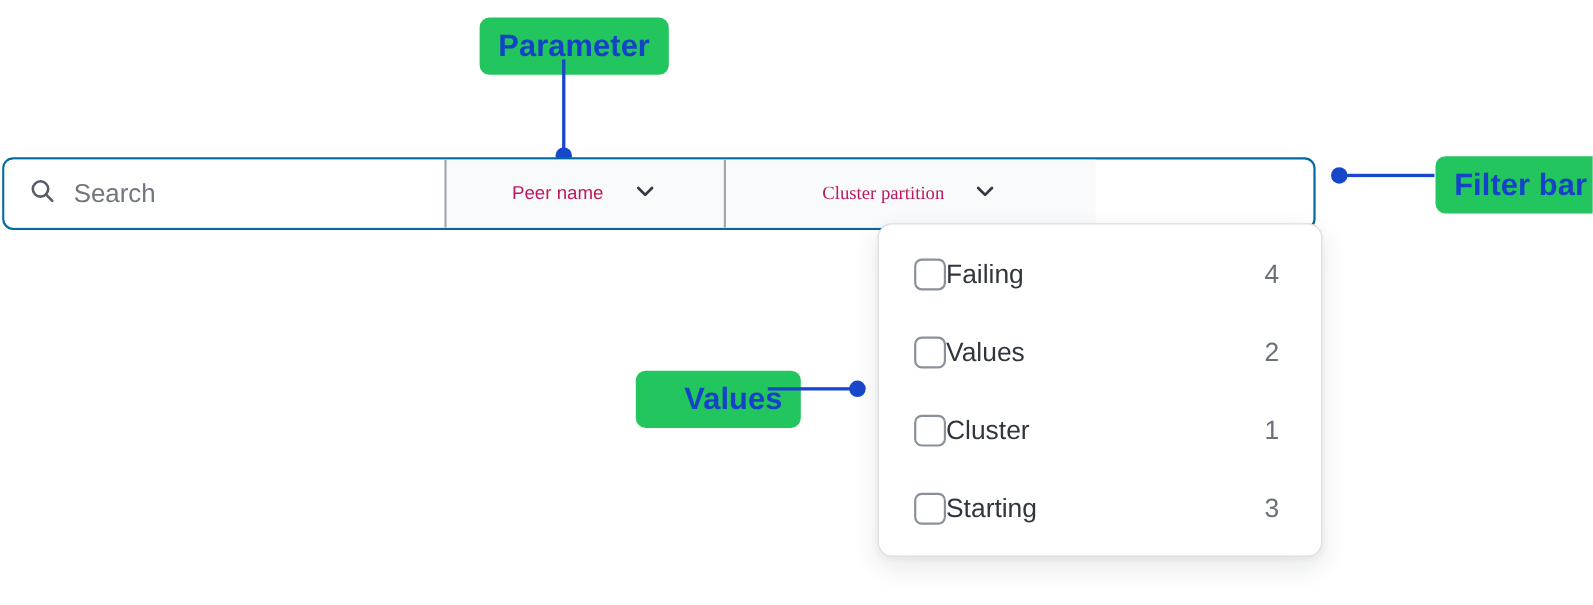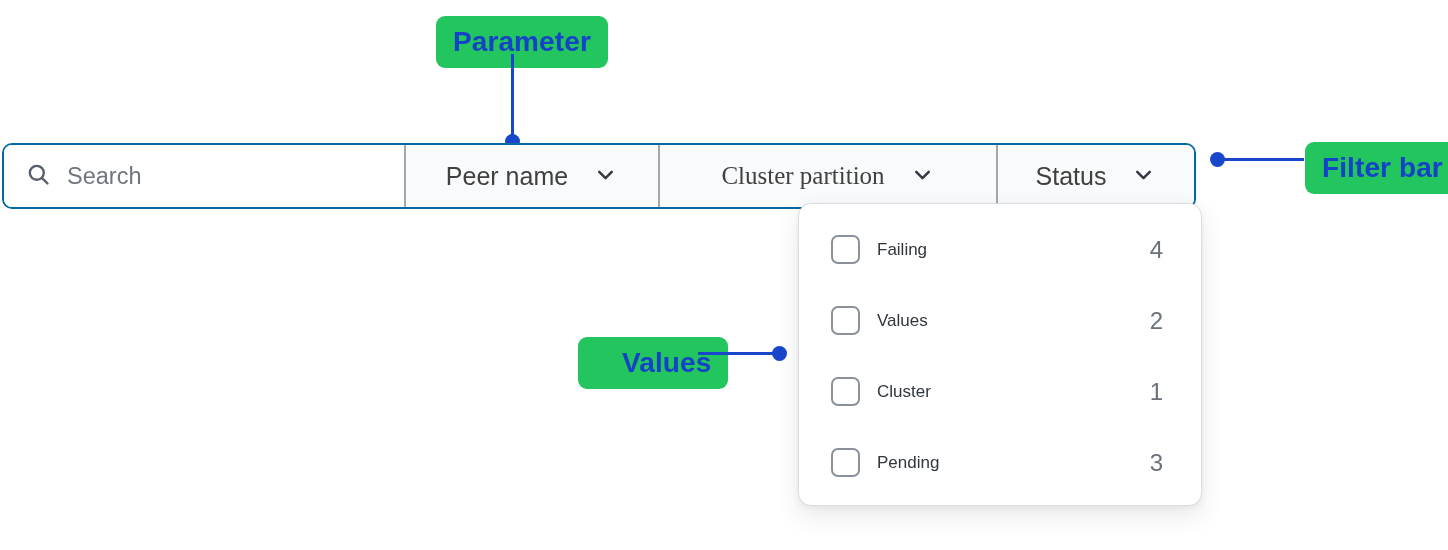--- a/index.html
+++ b/index.html
@@ -88,22 +88,22 @@
   .seg-dropdown {
     justify-content: center;
     gap: 25px;
     background: #f9fafb;
     cursor: pointer;
   }
   .seg-peer    { flex: 0 0 254px; }
   .seg-cluster { flex: 0 0 338px; font-family: Liberation Serif, serif; }
   .seg-status  { flex: 1 1 auto; }
   .seg-label {
-    font-size: 25px;
-    color: #404040;
+    font-size: 17px;
+    color: #be185d;
     white-space: nowrap;
   }
   .icon-svg { display: block; }
 
   
   .dropdown-panel {
     position: absolute;
     left: 798px; top: 203px;
     width: 404px; height: 303px;
     background: #ffffff;
@@ -126,23 +126,22 @@
     -webkit-appearance: none;
     width: 29px; height: 29px;
     border: 2.5px solid #8a919c;
     border-radius: 7px;
     background: #ffffff;
     margin: 0;
     cursor: pointer;
     flex: 0 0 auto;
   }
   .option-label {
-    font-size: 17px;
+    font-size: 24px;
     color: #30363d;
-    margin-left: 17px;
     flex: 1 1 auto;
     white-space: nowrap;
   }
   .option-count {
     font-size: 24px;
     color: #6a717b;
     flex: 0 0 auto;
   }
 </style>
 </head>
@@ -185,28 +184,20 @@
 
     <div class="seg seg-dropdown seg-cluster">
       <span class="seg-label">Cluster partition</span>
       <span class="icon-svg">
         <svg width="25" height="25" viewBox="0 0 24 24" fill="none" stroke="#333a43" stroke-width="2.4" stroke-linecap="round" stroke-linejoin="round">
           <polyline points="6,9.5 12,15.5 18,9.5"></polyline>
         </svg>
       </span>
     </div>
 
-    <div class="seg seg-dropdown seg-status">
-      <span class="seg-label">Status</span>
-      <span class="icon-svg">
-        <svg width="25" height="25" viewBox="0 0 24 24" fill="none" stroke="#333a43" stroke-width="2.4" stroke-linecap="round" stroke-linejoin="round">
-          <polyline points="6,9.5 12,15.5 18,9.5"></polyline>
-        </svg>
-      </span>
-    </div>
 
   </div>
 
   <div class="dropdown-panel">
 
     <div class="option-row">
       <input type="checkbox" class="checkbox" style="">
       <span class="option-label">Failing</span>
       <span class="option-count">4</span>
     </div>
@@ -218,19 +209,19 @@
     </div>
 
     <div class="option-row">
       <input type="checkbox" class="checkbox" style="">
       <span class="option-label">Cluster</span>
       <span class="option-count">1</span>
     </div>
 
     <div class="option-row">
       <input type="checkbox" class="checkbox" style="">
-      <span class="option-label">Pending</span>
+      <span class="option-label">Starting</span>
       <span class="option-count">3</span>
     </div>
 
   </div>
 
 </div>
 
 </body></html>

